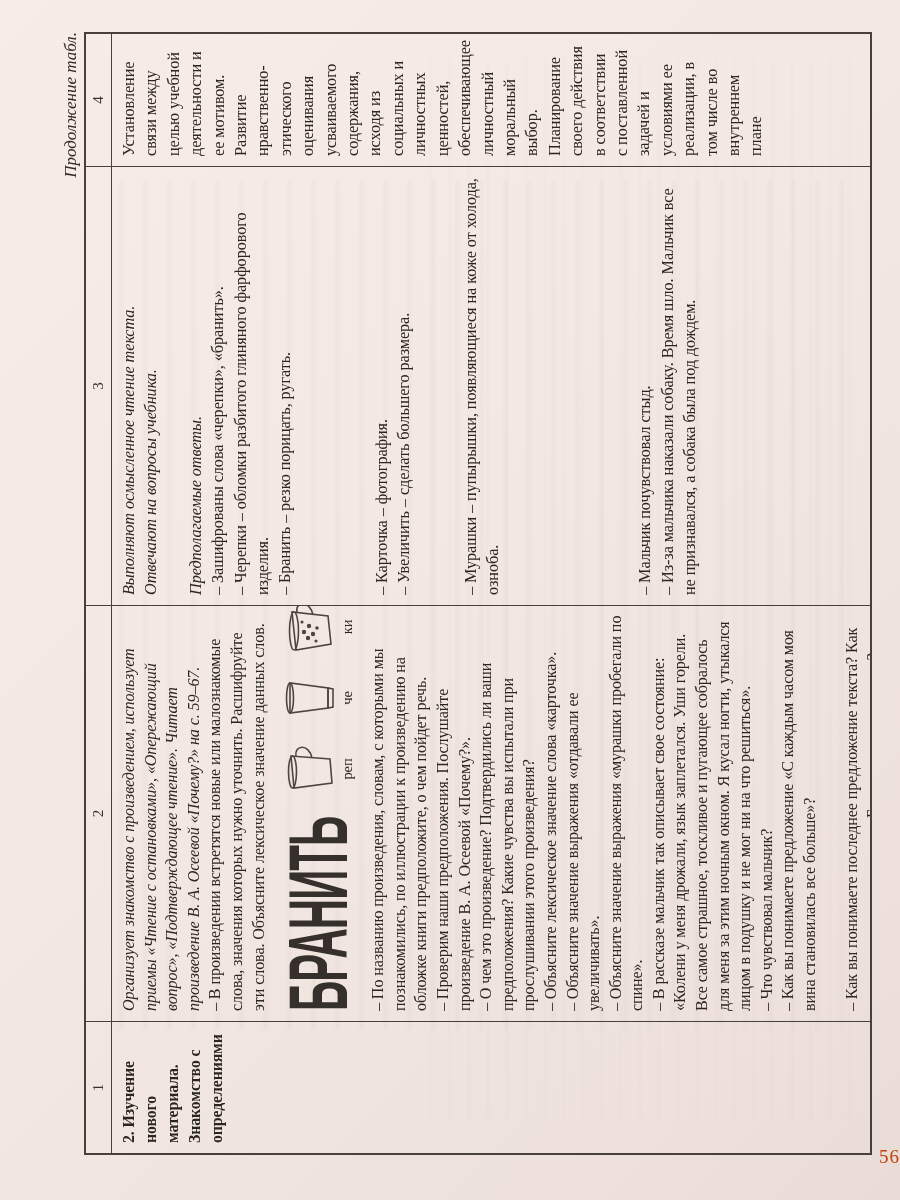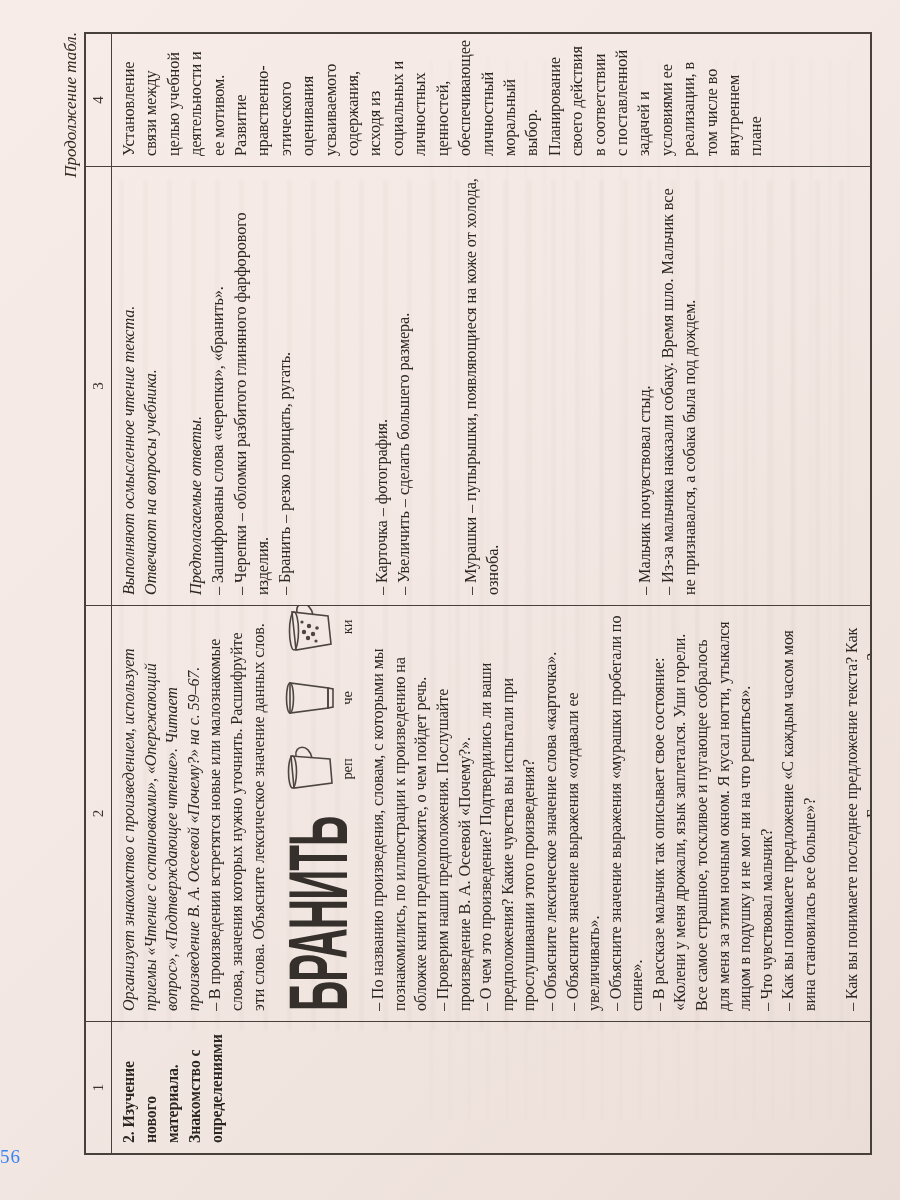--- a/index.html
+++ b/index.html
@@ -61,22 +61,22 @@
     display:inline-block;font-family:"Liberation Sans", sans-serif;font-weight:bold;
     font-size:84px;line-height:90px;color:#35302b;white-space:nowrap;
     transform:scaleX(0.5) scaleY(1.0);transform-origin:0 50%;letter-spacing:-2px;
   }
   .cups{display:flex;gap:15px;margin-left:2px;}
   .cup{display:flex;flex-direction:column;align-items:center;width:56px;}
   .cup svg{display:block;}
   .cup-label{font-size:14.5px;line-height:16px;margin-top:1px;color:#2b2622;}
 
   .pagenum{
-    position:absolute;left:0;top:1146px;width:900px;text-align:left;
-    font-size:19px;letter-spacing:1px;color:#3b82f6;
+    position:absolute;left:0;top:1146px;width:900px;text-align:right;
+    font-size:19px;letter-spacing:1px;color:#c2410c;
   }
 </style>
 </head>
 <body>
 
 <div class="page">
   <div class="bleed"></div>
   <div class="bleed2"></div>
 
   <div class="rot">

